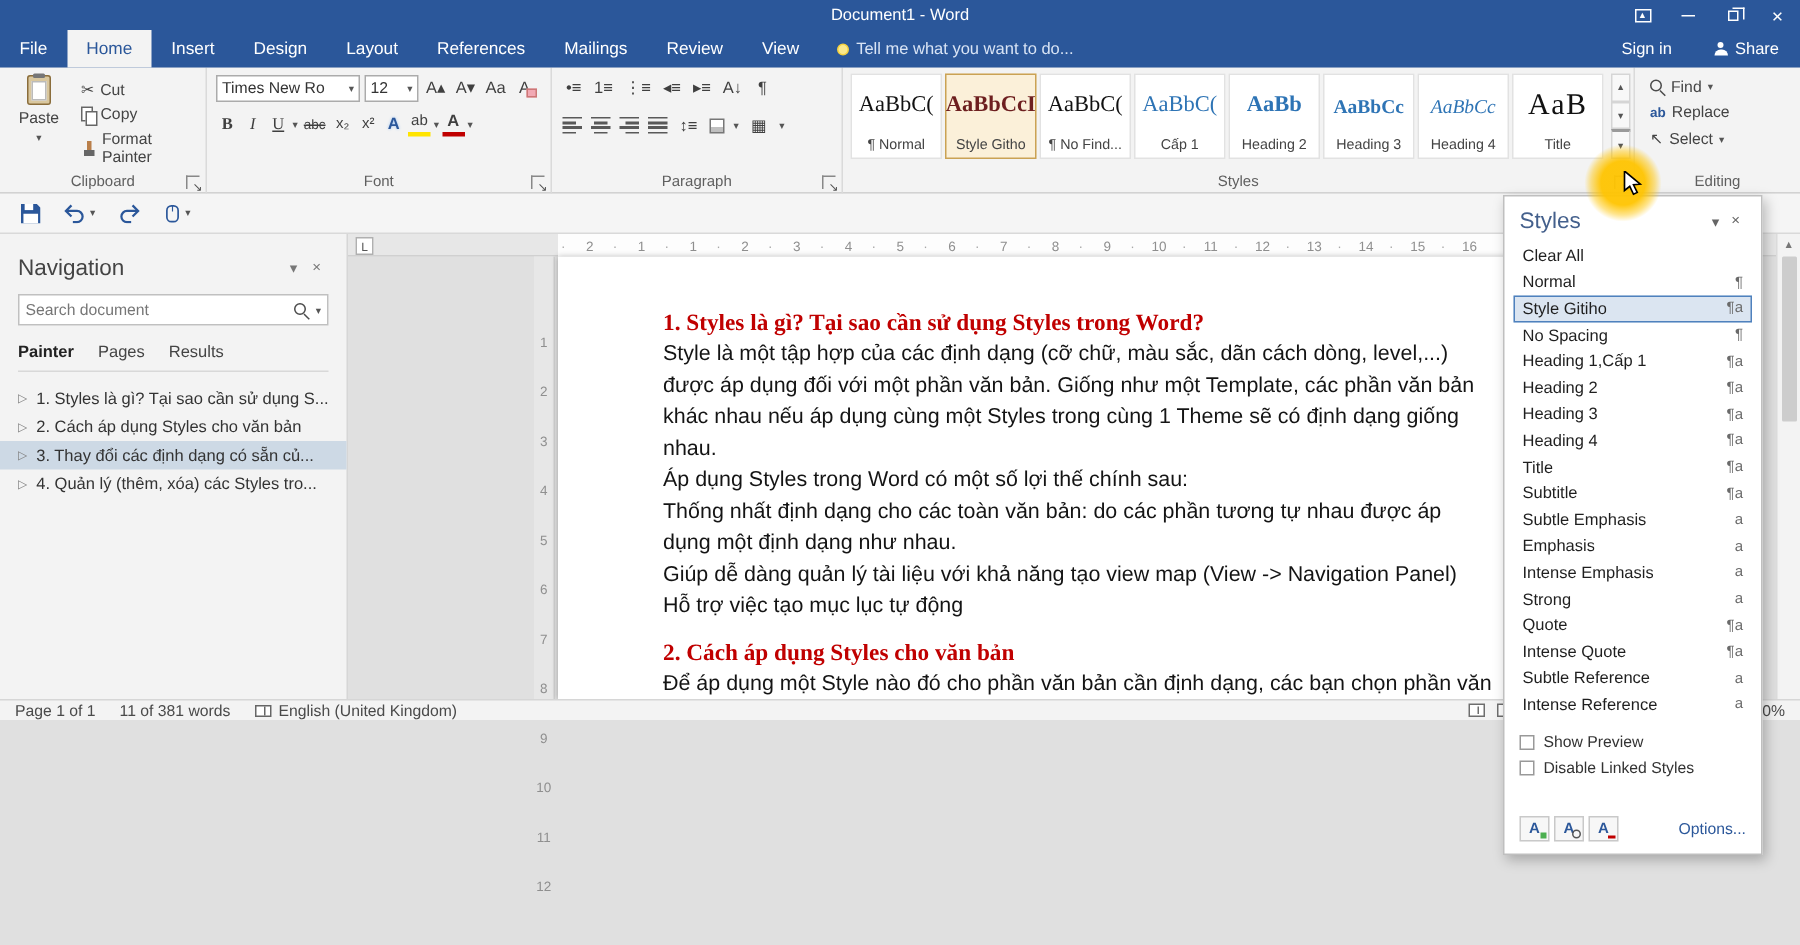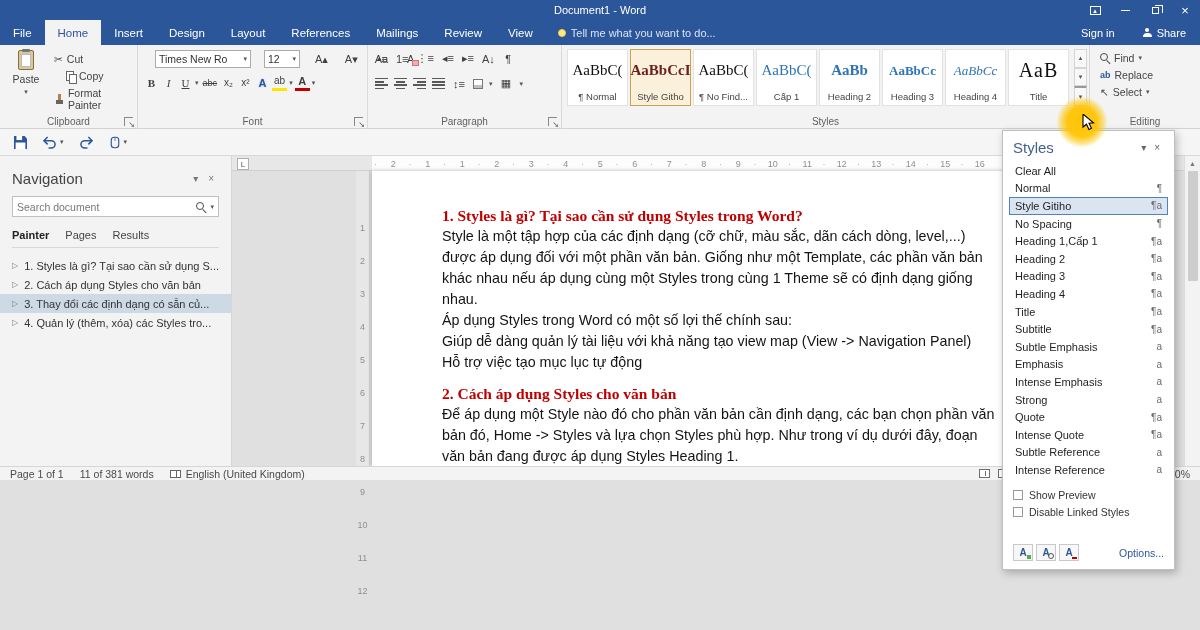--- a/index.html
+++ b/index.html
@@ -228,36 +228,36 @@
     <div class="grp" style="left:0;width:138px">
       <div class="paste">
         <span class="clip"></span>
         <span class="rlbl">Paste</span>
         <span class="dd">▾</span>
       </div>
       <div class="minirow" style="left:54px;top:8px">
         <span>✂</span>
         <span>Cut</span>
       </div>
-      <div class="minirow" style="left:66px;top:25px">
+      <div class="minirow" style="left:54px;top:25px">
         <span class="cpy"></span>
         <span>Copy</span>
       </div>
       <div class="minirow" style="left:54px;top:42px">
         <span class="fp"></span>
         <span>Format Painter</span>
       </div>
       <div class="grp-label">Clipboard</div>
       <span class="launcher">
           <i class="larr">↘</i>
         </span>
     </div>
 
     <div class="grp" style="left:138px;width:230px">
-      <div style="position:absolute;left:17px;top:5px;display:flex;gap:13px;align-items:center">
+      <div style="position:absolute;left:6px;top:5px;display:flex;gap:3px;">
         <div class="combo" style="width:96px">
           <span style="flex:1;overflow:hidden;white-space:nowrap">Times New Ro</span>
           <span class="dd">▾</span>
         </div>
         <div class="combo" style="width:36px">
           <span style="flex:1">12</span>
           <span class="dd">▾</span>
         </div>
         <span class="ric">A▴</span>
         <span class="ric">A▾</span>
@@ -517,20 +517,21 @@
             <span class="vtick" style="display:flex">10</span>
             <span class="vtick" style="display:flex">11</span>
             <span class="vtick" style="display:flex">12</span>
           </div>
       </div>
       <div class="page">
 
       <div class="doc-block h1">1. Styles là gì? Tại sao cần sử dụng Styles trong Word?</div>
           <div class="doc-block p">Style là một tập hợp của các định dạng (cỡ chữ, màu sắc, dãn cách dòng, level,...) được áp dụng đối với một phần văn bản. Giống như một Template, các phần văn bản khác nhau nếu áp dụng cùng một Styles trong cùng 1 Theme sẽ có định dạng giống nhau.</div>
           <div class="doc-block p">Áp dụng Styles trong Word có một số lợi thế chính sau:</div>
+          <div class="doc-block p">Thống nhất định dạng cho các toàn văn bản: do các phần tương tự nhau được áp dụng một định dạng như nhau.</div>
           <div class="doc-block p">Giúp dễ dàng quản lý tài liệu với khả năng tạo view map (View -&gt; Navigation Panel)</div>
           <div class="doc-block p">Hỗ trợ việc tạo mục lục tự động</div>
           <div class="doc-block h2">2. Cách áp dụng Styles cho văn bản</div>
           <div class="doc-block p">Để áp dụng một Style nào đó cho phần văn bản cần định dạng, các bạn chọn phần văn bản đó, Home -&gt; Styles và lựa chọn Styles phù hợp. Như trong ví dụ dưới đây, đoạn văn bản đang được áp dụng Styles Heading 1.</div>
           <div class="doc-block h3sel">3. Thay đổi các định dạng có sẵn của các Style</div>
           <div class="doc-block p">Nhằm đảm bảo sự phù hợp giữa định dạng của Style với yêu cầu của người sử dụng, Word cho phép bạn thay đổi các định dạng sẵn có của Styles. Để thay đổi các định dạng cho một Style, các bạn click chuột phải vào Style đó và chọn Modify.</div>
         </div>
       <div class="docscroll">
         <span class="dsarrow">▲</span>
         <span class="dsthumb"></span>

